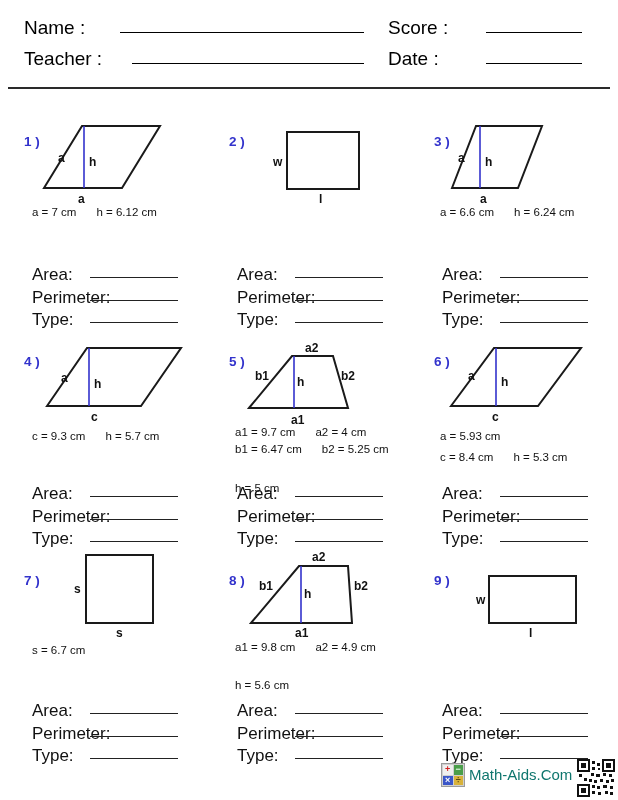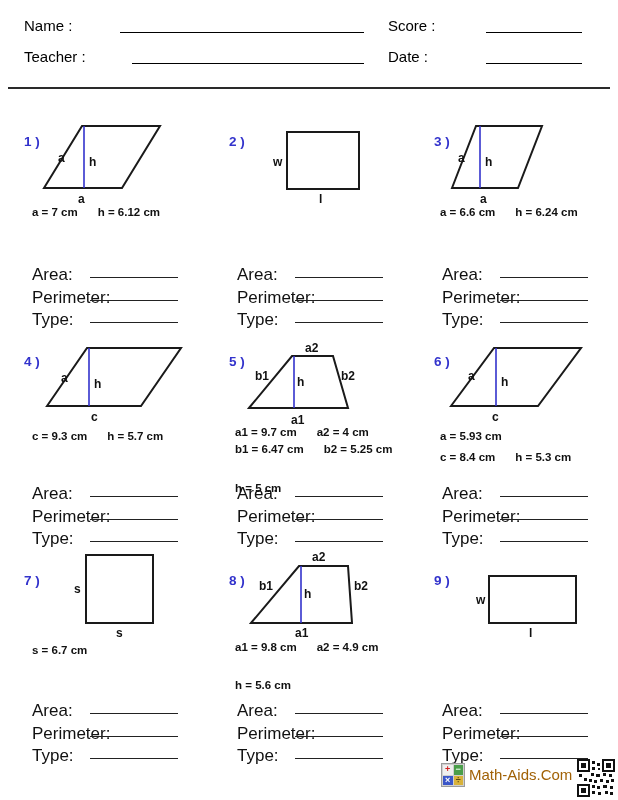--- a/index.html
+++ b/index.html
@@ -1,51 +1,51 @@
 <!DOCTYPE html>
 <html><head>
 <meta charset="utf-8">
 <style>
   html,body{margin:0;padding:0;background:#fff;}
   .page{position:relative;width:618px;height:800px;background:#fff;overflow:hidden;
         font-family:"Liberation Sans",sans-serif;color:#111;}
   
-  .hdr-label{position:absolute;font-size:15px;color:#000;white-space:nowrap;}
+  .hdr-label{position:absolute;font-size:19px;color:#000;white-space:nowrap;}
   .blank{position:absolute;border-bottom:1.6px solid #000;}
   .divider{position:absolute;left:8px;top:87px;width:602px;border-bottom:2px solid #2a2a2a;}
   .title{position:absolute;top:93px;left:0;width:618px;text-align:center;
          font-size:13.5px;font-weight:bold;color:#000;}
   
   .cell{position:absolute;width:202px;height:226px;}
   .pnum{position:absolute;left:2px;font-size:13.5px;font-weight:bold;color:#3333cc;white-space:nowrap;}
   .fig{position:absolute;}
   .fig polygon,.fig rect{fill:#fff;stroke:#1a1a1a;stroke-width:2;stroke-linejoin:miter;}
   .fig line{stroke-width:1.6;}
   .fig text{font-family:"Liberation Sans",sans-serif;font-size:12px;font-weight:bold;fill:#111;}
   .meas{position:absolute;font-size:11.5px;color:#111;white-space:nowrap;}
-  .mline{line-height:21px;font-weight:bold;}
+  .mline{line-height:21px;}
   .mline.tight{line-height:17px;}
   .mline.tight3{line-height:15.5px;}
   .mline .gap{margin-left:20px;}
   .mline.hgap{margin-top:22px;}
   
   .apt{position:absolute;left:10px;width:182px;}
   .apt-row{position:relative;height:22.5px;font-size:17px;}
   .apt-line{position:absolute;left:58px;top:12px;width:88px;border-bottom:1.5px solid #222;}
   
   .logo{position:absolute;left:441px;top:763px;width:24px;height:24px;border:1px solid #9a9a9a;
         background:#cfcfcf;display:grid;grid-template-columns:1fr 1fr;grid-template-rows:1fr 1fr;
         gap:1px;padding:1px;box-sizing:border-box;}
   .logo span{display:flex;align-items:center;justify-content:center;
              font-size:9px;font-weight:bold;line-height:1;}
   .lg-plus{background:#efefef;color:#d42020;}
   .lg-minus{background:#4a9e4a;color:#eaffea;}
   .lg-times{background:#3a56c8;color:#fff;}
   .lg-div{background:#d8b23a;color:#5c4a10;}
-  .brand{position:absolute;left:469px;top:766px;font-size:15px;color:#a16207;white-space:nowrap;}
+  .brand{position:absolute;left:469px;top:766px;font-size:15px;color:#0f766e;white-space:nowrap;}
   .qr{position:absolute;left:577px;top:759px;}
 </style>
 </head>
 <body>
 
 <div class="page">
 
   <div class="hdr-label" style="left:24px;top:17px">Name :</div>
   <div class="blank" style="left:120px;top:12px;width:244px;height:20px"></div>
   <div class="hdr-label" style="left:388px;top:17px">Score :</div>

